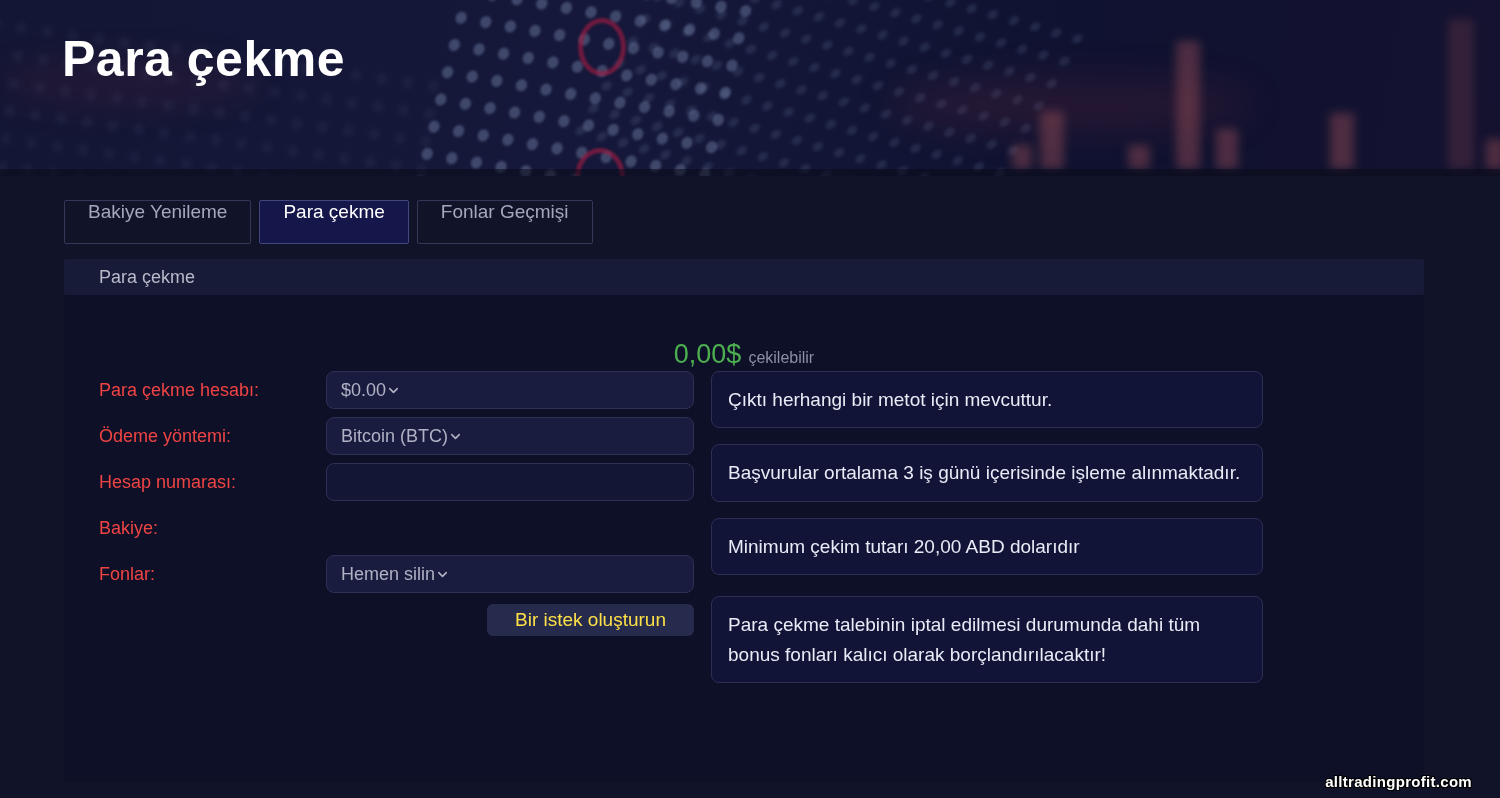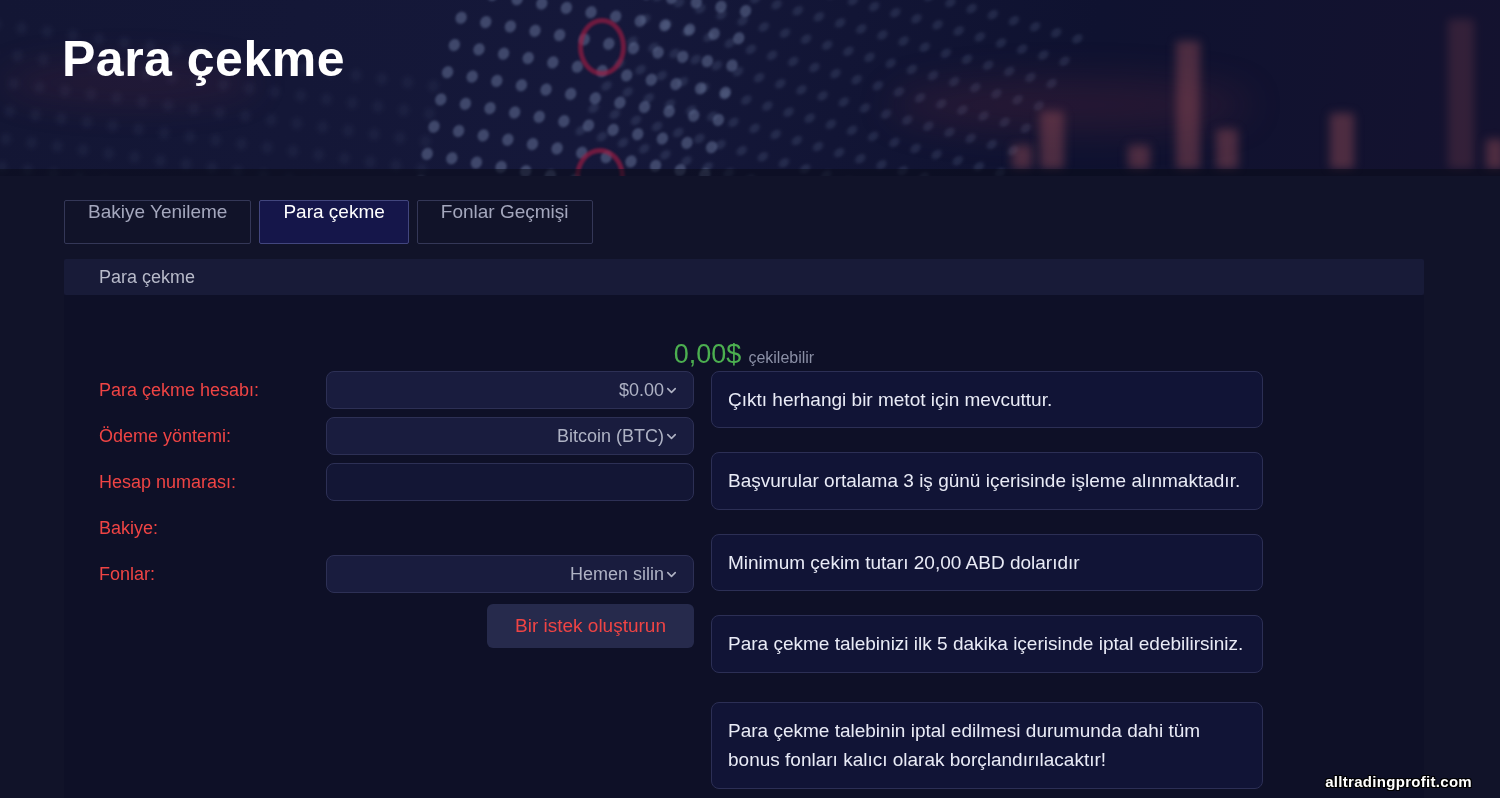--- a/index.html
+++ b/index.html
@@ -86,35 +86,35 @@
 
   .form-area { display:flex; padding-left:35px; }
   .form-col { width:595px; }
   .form-row { display:flex; align-items:center; height:38px; margin-bottom:8px; }
   .form-label { width:227px; font-size:18px; color:#ef4444; }
   .field {
     width:368px; height:38px; border:1px solid #2d3055; border-radius:8px;
     display:flex; align-items:center; padding:0 14px;
     font-size:18px; color:#aeb2c4; background:#131635;
   }
-  .field.select { background:#191c3e; justify-content:flex-end; cursor:pointer; }
+  .field.select { background:#191c3e; justify-content:flex-start; cursor:pointer; }
   .field input {
     width:100%; background:transparent; border:none; outline:none;
     font-size:18px; color:#aeb2c4; font-family:inherit;
   }
   .field input::placeholder { color:#787d95; opacity:1; }
   .chev { display:flex; align-items:center; }
 
   .btn-row { width:595px; display:flex; justify-content:flex-end; margin-top:11px; }
   .submit-btn {
-    height:44px; padding:0 28px; background:#262a4c; border:none; border-radius:6px;
-    color:#ef4444; font-size:19px; font-family:inherit; cursor:pointer;
-  }
-
-  .notes-col { margin-left:17px; width:552px; display:flex; flex-direction:column; gap:24px; }
+    height:32px; padding:0 28px; background:#262a4c; border:none; border-radius:6px;
+    color:#fde047; font-size:19px; font-family:inherit; cursor:pointer;
+  }
+
+  .notes-col { margin-left:17px; width:552px; display:flex; flex-direction:column; gap:16px; }
   .note {
     border:1px solid #2c2f55; border-radius:8px; background:#111436;
     padding:13px 16px; font-size:19px; line-height:1.55; color:#e9ebf6;
   }
   .note.last { margin-top:5px; }
 
   .watermark {
     position:absolute; right:28px; bottom:8px;
     font-size:15px; font-weight:bold; color:#ffffff; letter-spacing:.3px;
     text-shadow:1px 1px 0 #000,-1px -1px 0 #000,1px -1px 0 #000,-1px 1px 0 #000;
@@ -218,21 +218,20 @@
         <div class="btn-row">
           <button class="submit-btn">Bir istek oluşturun</button>
         </div>
 
       </div>
 
       <div class="notes-col">
         <div class="note">Çıktı herhangi bir metot için mevcuttur.</div>
         <div class="note">Başvurular ortalama 3 iş günü içerisinde işleme alınmaktadır.</div>
         <div class="note">Minimum çekim tutarı 20,00 ABD dolarıdır</div>
-        <div class="note">Para çekme talebinizi ilk 5 dakika içerisinde iptal edebilirsiniz.</div>
         <div class="note last">Para çekme talebinin iptal edilmesi durumunda dahi tüm bonus fonları kalıcı olarak borçlandırılacaktır!</div>
       </div>
 
     </div>
   </div>
 </div>
 
 <div class="watermark">alltradingprofit.com</div>
 
 </body></html>

